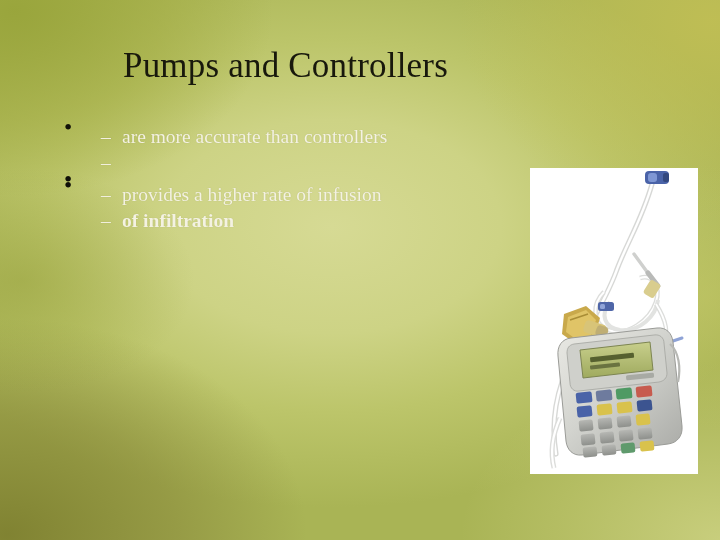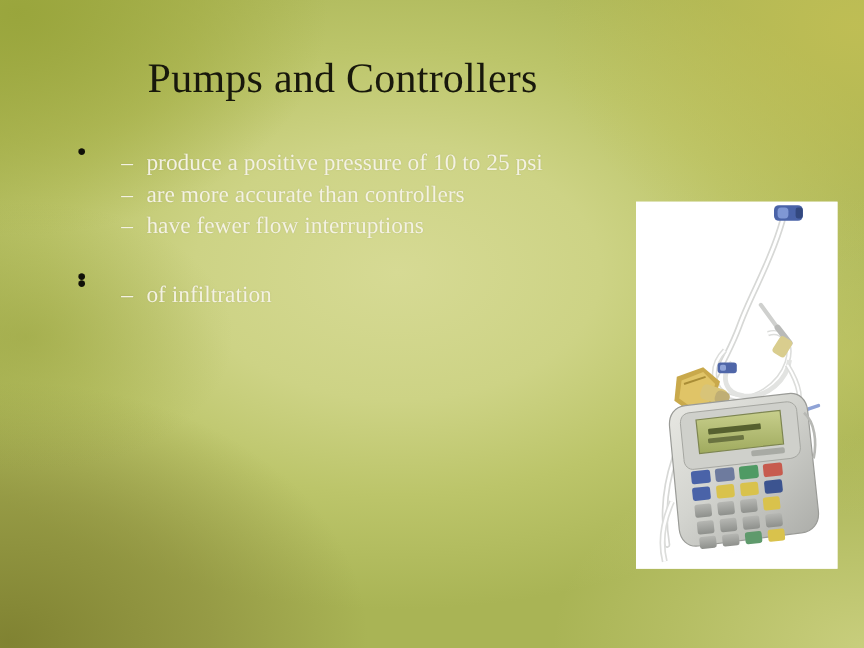--- a/index.html
+++ b/index.html
@@ -78,21 +78,21 @@
     max-width:540px;
     text-shadow:0 0 1px rgba(120,125,60,0.35);
   }
   .l2 .dash {
     position:absolute;
     left:101px; top:0;
     font-size:19.5px;
     line-height:26px;
     color:#f4f2e2;
   }
-  .l2.cont { padding-left:122px; }
+  .l2.cont { padding-left:122px;font-weight:bold; }
 
   .sp-6  { height:6px; }
   .sp-12 { height:12px; }
   .sp-14 { height:14px; }
 
   
   .photo {
     position:absolute;
     left:530px; top:168px;
     width:168px; height:306px;
@@ -120,47 +120,46 @@
   <div class="body">
 
     <div class="l1">
       <span class="dot">•</span>
     </div>
 
     <div class="sp-12"></div>
 
     <div class="l2">
       <span class="dash">–</span>
-      <span>produce a positive pressure of 10 to 25 psi</span>
     </div>
     <div class="l2">
       <span class="dash">–</span>
       <span>are more accurate than controllers</span>
     </div>
     <div class="l2">
       <span class="dash">–</span>
-      <span>have fewer flow interruptions</span>
     </div>
 
     <div class="sp-14"></div>
 
     <div class="l1">
       <span class="dot">•</span>
     </div>
 
     <div class="sp-6"></div>
 
     <div class="l1">
       <span class="dot">•</span>
     </div>
 
     <div class="sp-12"></div>
 
     <div class="l2">
       <span class="dash">–</span>
+      <span>provides a higher rate of infusion</span>
     </div>
     <div class="l2">
       <span class="dash">–</span>
     </div>
     <div class="l2 cont">
       <span>of infiltration</span>
     </div>
 
   </div>
 

